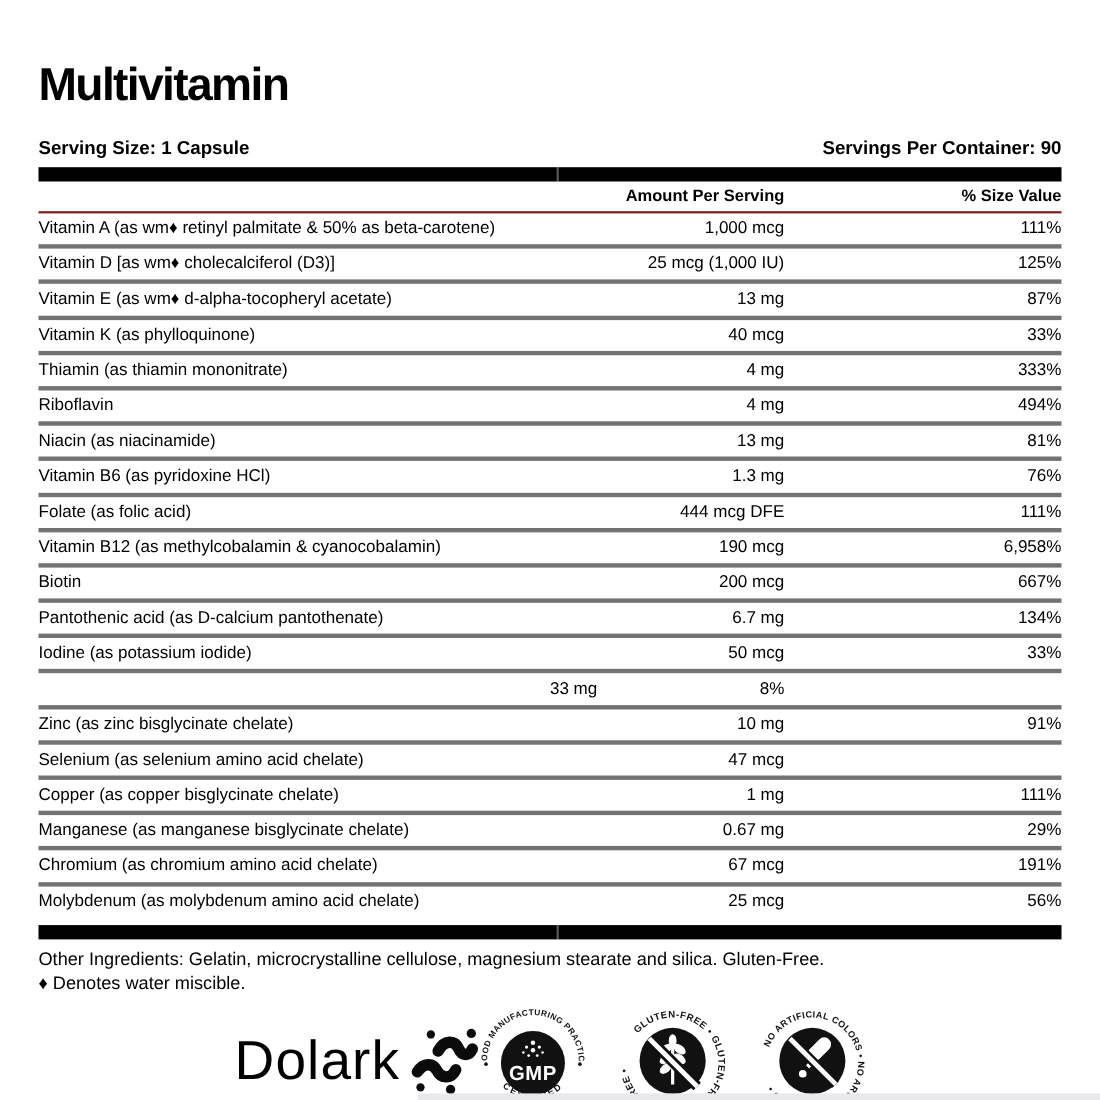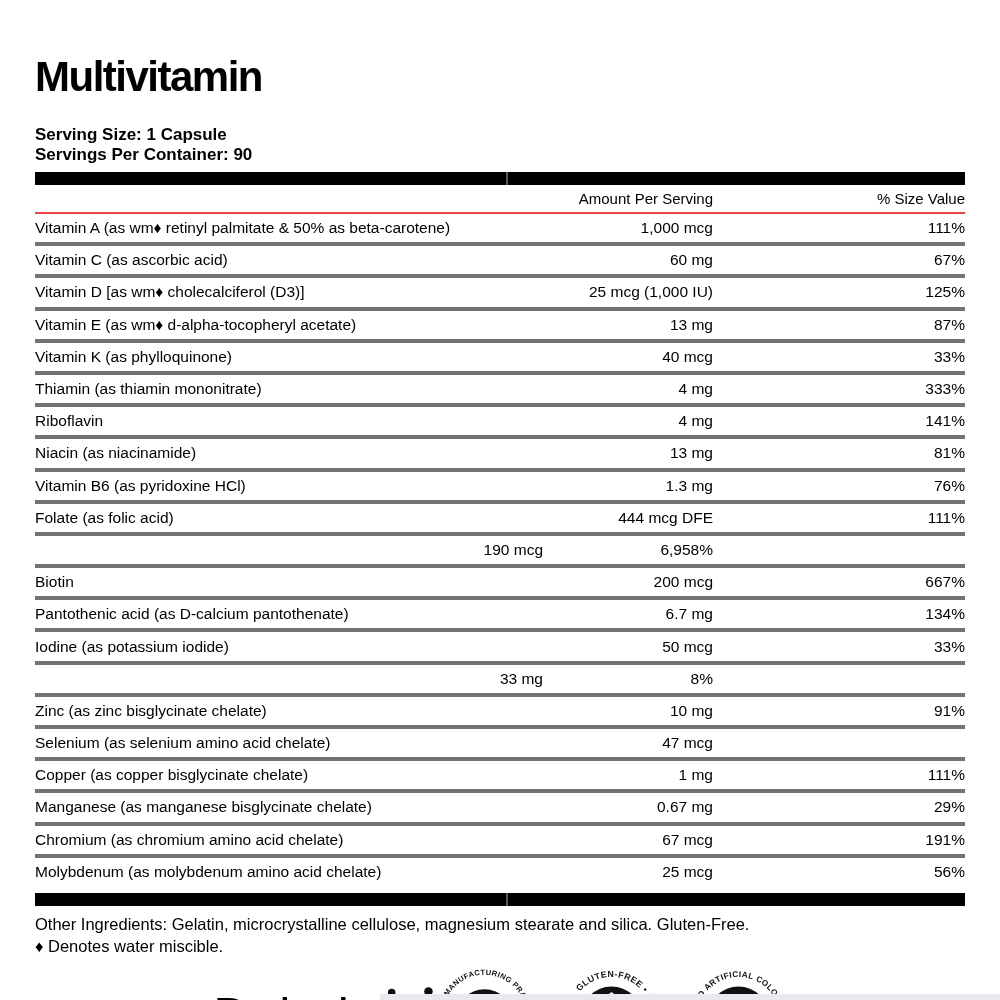--- a/index.html
+++ b/index.html
@@ -11,29 +11,29 @@
     background:#fff;color:#000;
     font-family:"Liberation Sans", sans-serif;
     overflow:hidden;
   }
   .title{
     font-size:42px;font-weight:800;letter-spacing:-1.5px;
     line-height:1;margin:0;
   }
   .serving-line{
     display:flex;justify-content:space-between;
-    margin-top:27px;font-size:17px;font-weight:bold;flex-direction:column;
+    margin-top:27px;font-size:17px;font-weight:bold;
   }
   .thick-bar{height:13px;background:#000;margin-top:7px;position:relative;}
   .thick-bar .seam{position:absolute;left:50.6%;top:0;bottom:0;width:2px;background:rgba(255,255,255,.35);}
   .facts-head{
     display:grid;grid-template-columns:1fr 170px 252px;
     align-items:center;height:27px;
-    font-size:15px;font-weight:normal;
-    border-bottom:2px solid #ef4444;
+    font-size:15px;font-weight:bold;
+    border-bottom:2px solid #7f1d1d;
   }
   .facts-head .amt,.facts-head .dv{text-align:right;}
   .facts-rows{}
   .facts-row{
     display:grid;grid-template-columns:1fr 170px 252px;
     align-items:center;height:28.2px;
     font-size:15.5px;
     border-bottom:4px solid #737373;
   }
   .facts-row:last-child{border-bottom:none;}
@@ -78,25 +78,20 @@
     <span class="dv">% Size Value</span>
   </div>
 
   <div class="facts-rows">
     <div class="facts-row">
       <span class="name">Vitamin A (as wm♦ retinyl palmitate &amp; 50% as beta-carotene)</span>
       <span class="amt">1,000 mcg</span>
       <span class="dv">111%</span>
     </div>
 
-    <div class="facts-row">
-      <span class="name">Vitamin C (as ascorbic acid)</span>
-      <span class="amt">60 mg</span>
-      <span class="dv">67%</span>
-    </div>
 
     <div class="facts-row">
       <span class="name">Vitamin D [as wm♦ cholecalciferol (D3)]</span>
       <span class="amt">25 mcg (1,000 IU)</span>
       <span class="dv">125%</span>
     </div>
 
     <div class="facts-row">
       <span class="name">Vitamin E (as wm♦ d-alpha-tocopheryl acetate)</span>
       <span class="amt">13 mg</span>
@@ -111,21 +106,21 @@
 
     <div class="facts-row">
       <span class="name">Thiamin (as thiamin mononitrate)</span>
       <span class="amt">4 mg</span>
       <span class="dv">333%</span>
     </div>
 
     <div class="facts-row">
       <span class="name">Riboflavin</span>
       <span class="amt">4 mg</span>
-      <span class="dv">141%</span>
+      <span class="dv">494%</span>
     </div>
 
     <div class="facts-row">
       <span class="name">Niacin (as niacinamide)</span>
       <span class="amt">13 mg</span>
       <span class="dv">81%</span>
     </div>
 
     <div class="facts-row">
       <span class="name">Vitamin B6 (as pyridoxine HCl)</span>
@@ -133,20 +128,21 @@
       <span class="dv">76%</span>
     </div>
 
     <div class="facts-row">
       <span class="name">Folate (as folic acid)</span>
       <span class="amt">444 mcg DFE</span>
       <span class="dv">111%</span>
     </div>
 
     <div class="facts-row">
+      <span class="name">Vitamin B12 (as methylcobalamin &amp; cyanocobalamin)</span>
       <span class="amt">190 mcg</span>
       <span class="dv">6,958%</span>
     </div>
 
     <div class="facts-row">
       <span class="name">Biotin</span>
       <span class="amt">200 mcg</span>
       <span class="dv">667%</span>
     </div>
 

